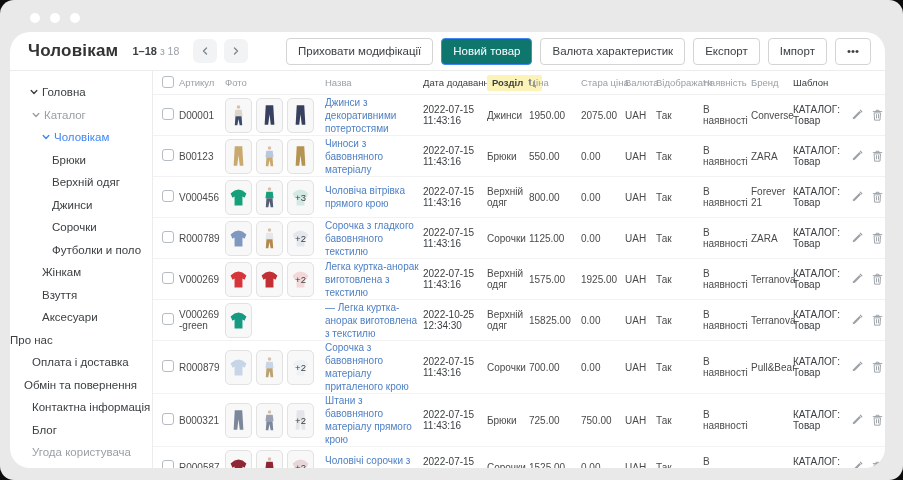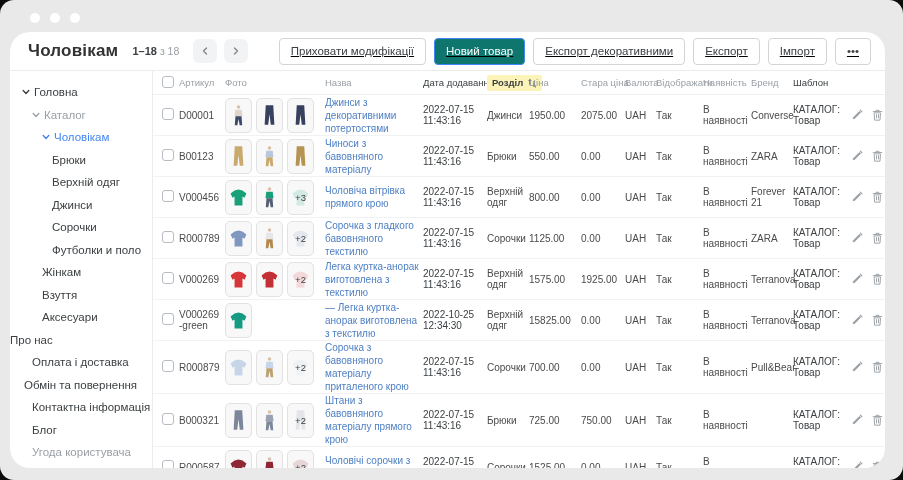--- a/index.html
+++ b/index.html
@@ -12,21 +12,21 @@
   .card { position:absolute; left:10px; top:32px; right:18px; bottom:12px; background:#fff;
     border-radius:20px; overflow:hidden; }
   .card-header { height:39px; display:flex; align-items:center; padding:0 14px 0 18px;
     border-bottom:1px solid #ececec; }
   .page-title { font-size:17px; font-weight:700; color:#333; letter-spacing:.2px; }
   .pagination { display:flex; align-items:center; margin-left:14px; gap:3px; }
   .pg-range { font-size:11px; font-weight:700; color:#3c4043; }
   .pg-of { font-size:10.5px; color:#9aa0a6; margin-right:7px; }
   .pg-btn { width:24px; height:24px; border:none; border-radius:6px; background:#f1f3f4;
     display:flex; align-items:center; justify-content:center; cursor:pointer; margin-left:4px; }
-  .toolbar { margin-left:auto; display:flex; gap:8px;text-decoration:underline; }
+  .toolbar { margin-left:auto; display:flex; gap:8px; }
   .tb-btn { height:27px; padding:0 11px; font-size:11.5px; border-radius:4px; cursor:pointer;
     background:#fff; border:1px solid #d4d4d4; color:#3c4043; white-space:nowrap;
     font-family:inherit; }
   .tb-btn.primary { background:#0f766e; border-color:#4285f4; color:#fff; }
   .content { display:flex; height:calc(100% - 39px); }
   .sidebar { width:143px; border-right:1px solid #ececec; padding-top:10px; flex:none; }
   .side-item { display:flex; align-items:center; gap:4px; height:22.5px; font-size:11.5px;
     color:#3c4043; cursor:pointer; white-space:nowrap; }
   .side-item.muted { color:#9aa0a6; }
   .side-item.active { color:#4285f4; }
@@ -91,29 +91,29 @@
           <span style="display:flex">
             <svg width="8" height="8" viewBox="0 0 8 8">
                 <path d="M2.5 1 5.5 4l-3 3" fill="none" stroke="#80868b" stroke-width="1.4" stroke-linecap="round" stroke-linejoin="round"></path>
               </svg>
           </span>
         </button>
       </div>
       <div class="toolbar" id="toolbar">
           <button class="tb-btn">Приховати модифікації</button>
           <button class="tb-btn primary">Новий товар</button>
-          <button class="tb-btn">Експорт декоративними</button>
+          <button class="tb-btn">Валюта характеристик</button>
           <button class="tb-btn">Експорт</button>
           <button class="tb-btn">Імпорт</button>
           <button class="tb-btn">•••</button>
         </div>
     </div>
     <div class="content">
       <nav class="sidebar" id="sidebar">
-          <div class="side-item " style="padding-left: 12px;">
+          <div class="side-item " style="padding-left: 20px;">
             <span style="display: flex;">
               <svg width="8" height="8" viewBox="0 0 8 8">
                 <path d="M1.2 2.6 4 5.4 6.8 2.6" fill="none" stroke="#3c4043" stroke-width="1.4" stroke-linecap="round" stroke-linejoin="round"></path>
               </svg>
             </span>
             <span>Головна</span>
           </div>
           <div class="side-item muted" style="padding-left: 22px;">
             <span style="display: flex;">
               <svg width="8" height="8" viewBox="0 0 8 8">

